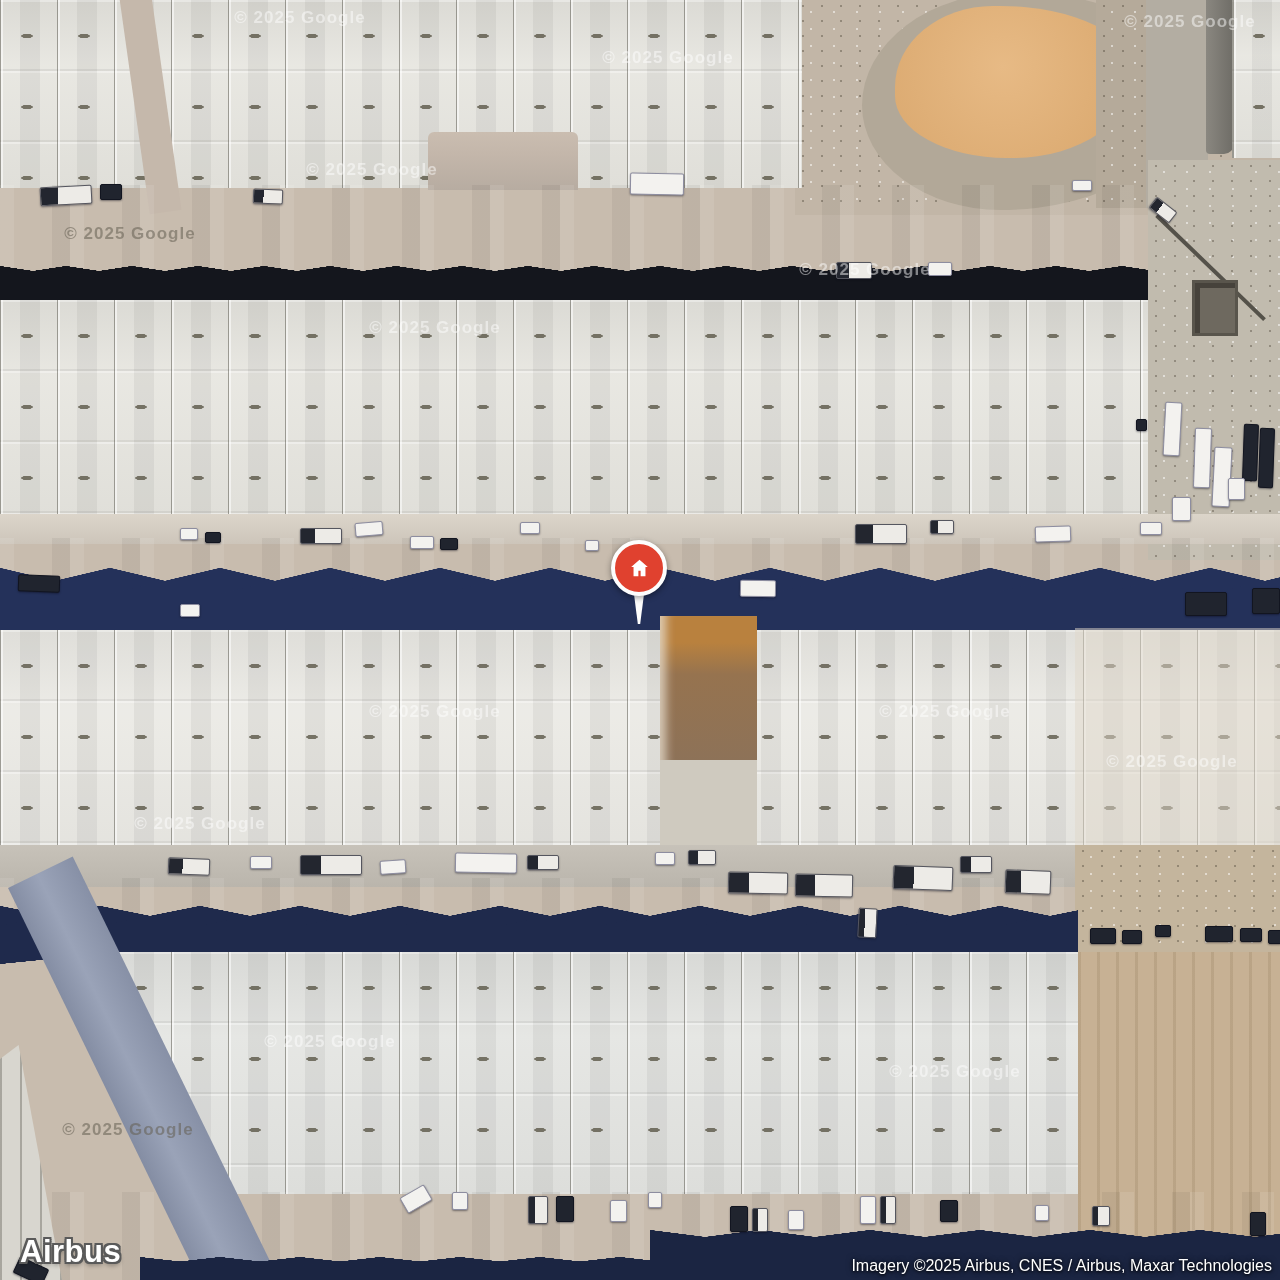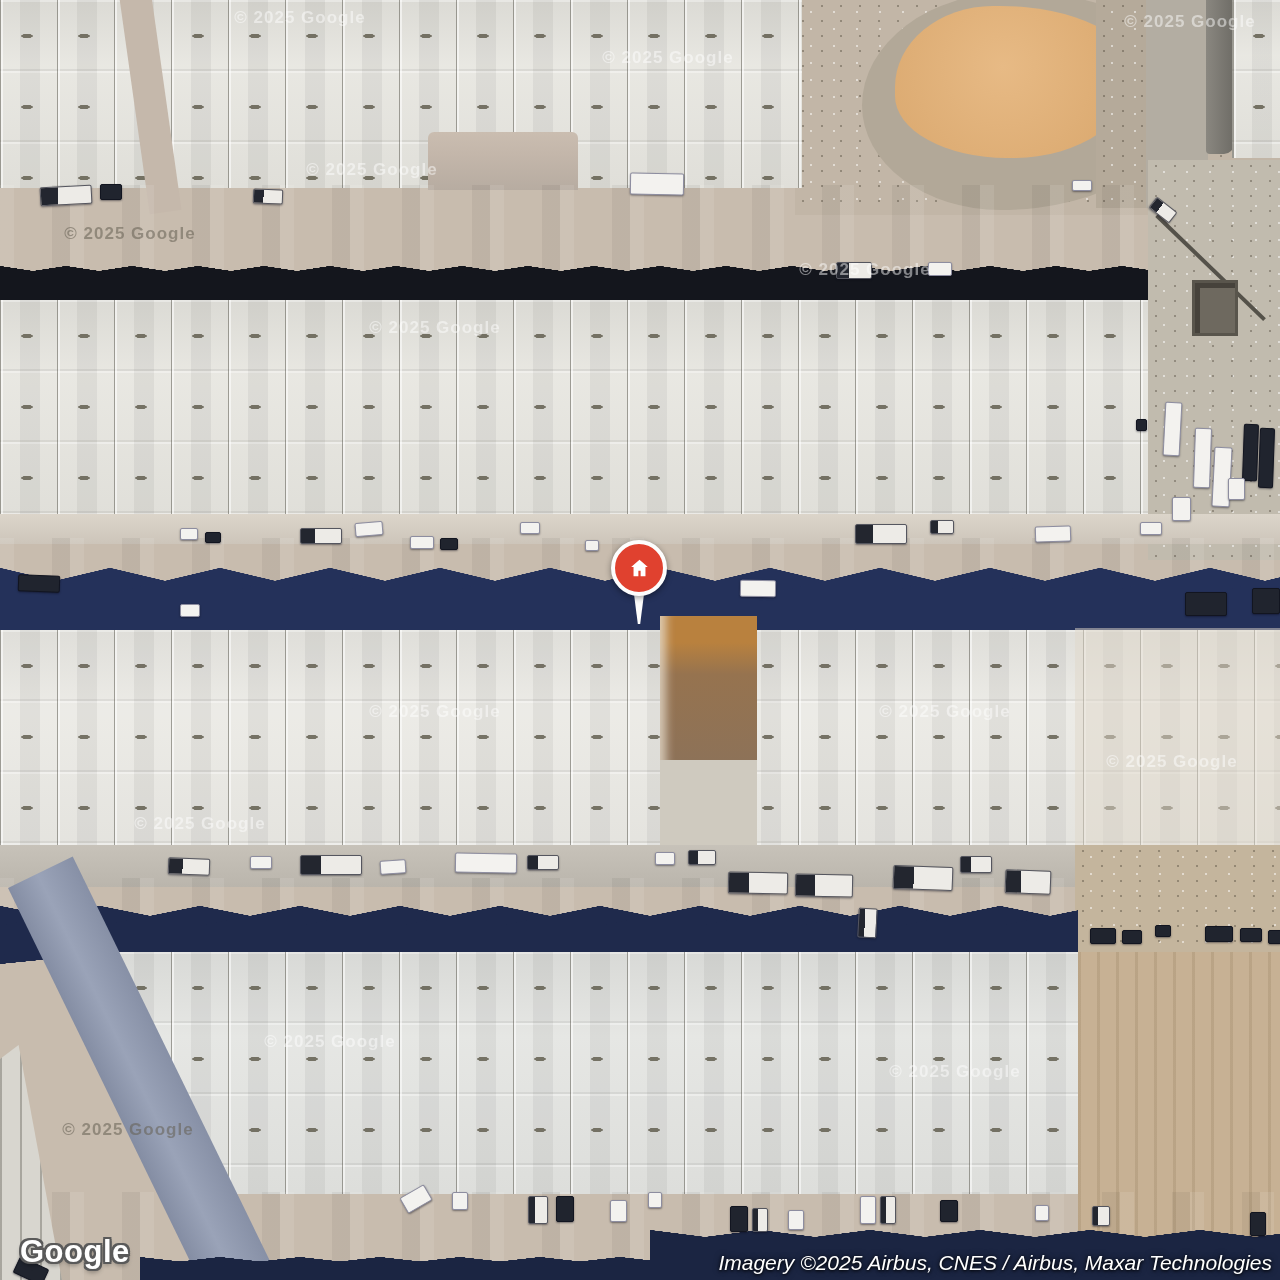--- a/index.html
+++ b/index.html
@@ -60,22 +60,22 @@
       width:48px;height:48px;border-radius:50%;background:var(--marker-red,#E0412F);
       border:4px solid #fdfdfd;box-shadow:0 2px 6px rgba(0,0,0,.4);
       display:flex;align-items:center;justify-content:center;}
   .pin-circle svg{width:27px;height:27px;}
   
   .glogo{position:absolute;left:20px;bottom:10px;z-index:70;font-size:31px;font-weight:bold;
       letter-spacing:.5px;color:#fff;
       text-shadow:-2px -2px 0 #5a5a5a,2px -2px 0 #5a5a5a,-2px 2px 0 #5a5a5a,2px 2px 0 #5a5a5a,
                   0 -2px 0 #5a5a5a,0 2px 0 #5a5a5a,-2px 0 0 #5a5a5a,2px 0 0 #5a5a5a,
                   0 3px 5px rgba(0,0,0,.45);}
-  .attr{position:absolute;right:8px;bottom:5px;z-index:70;font-size:21px;color:#fff;
-      text-shadow:0 1px 3px rgba(0,0,0,.95),0 0 6px rgba(0,0,0,.7);white-space:nowrap;font-style:italic;}
+  .attr{position:absolute;right:8px;bottom:5px;z-index:70;font-size:16px;color:#fff;
+      text-shadow:0 1px 3px rgba(0,0,0,.95),0 0 6px rgba(0,0,0,.7);white-space:nowrap;}
   
   .sand-ring{position:absolute;border-radius:46% 54% 58% 42%/52% 44% 56% 48%;
       background:#b2a898;}
   .sand{position:absolute;border-radius:42% 58% 52% 48%/55% 45% 58% 42%;
       background:radial-gradient(circle at 45% 40%, #e7ba85, #dcab72 70%, #d3a express 100%);
       background:radial-gradient(circle at 45% 40%, #e7ba85, #dcab72 75%, #cf9f66);}
   .crane{position:absolute;background:#55524a;z-index:5;}
 </style>
 </head>
 <body>
@@ -235,17 +235,17 @@
 
   <div class="marker" id="marker" style="left: 639px; top: 624px;">
     <div class="pin-stem"></div>
     <div class="pin-circle">
       <svg viewBox="0 0 24 24">
         <path d="M12 4.2 4.6 10.6h2.1v8.2h4.3v-4.9h2v4.9h4.3v-8.2h2.1z" fill="#ffffff"></path>
       </svg>
     </div>
   </div>
 
-  <div class="glogo">Google</div>
+  <div class="glogo">Airbus</div>
 
   <div class="attr">Imagery ©2025 Airbus, CNES / Airbus, Maxar Technologies</div>
 
 </div>
 
 </body></html>

